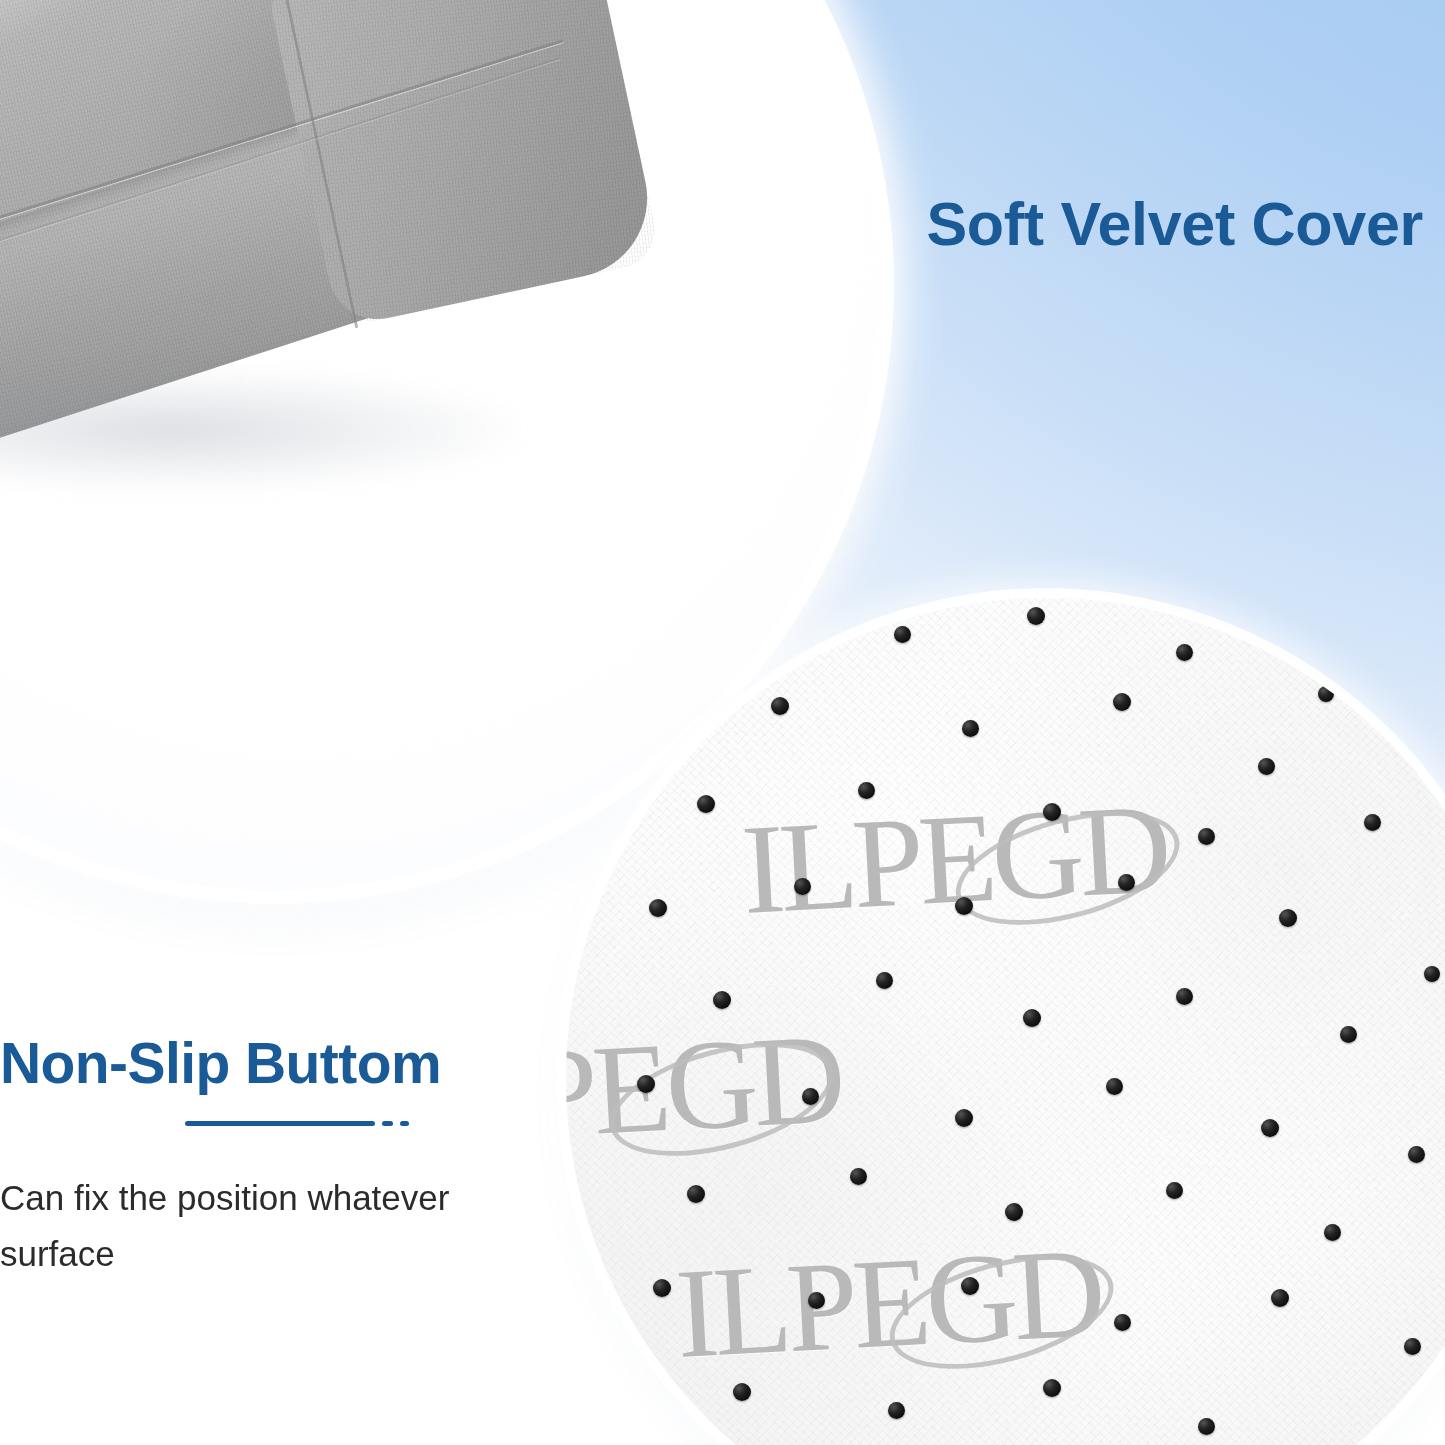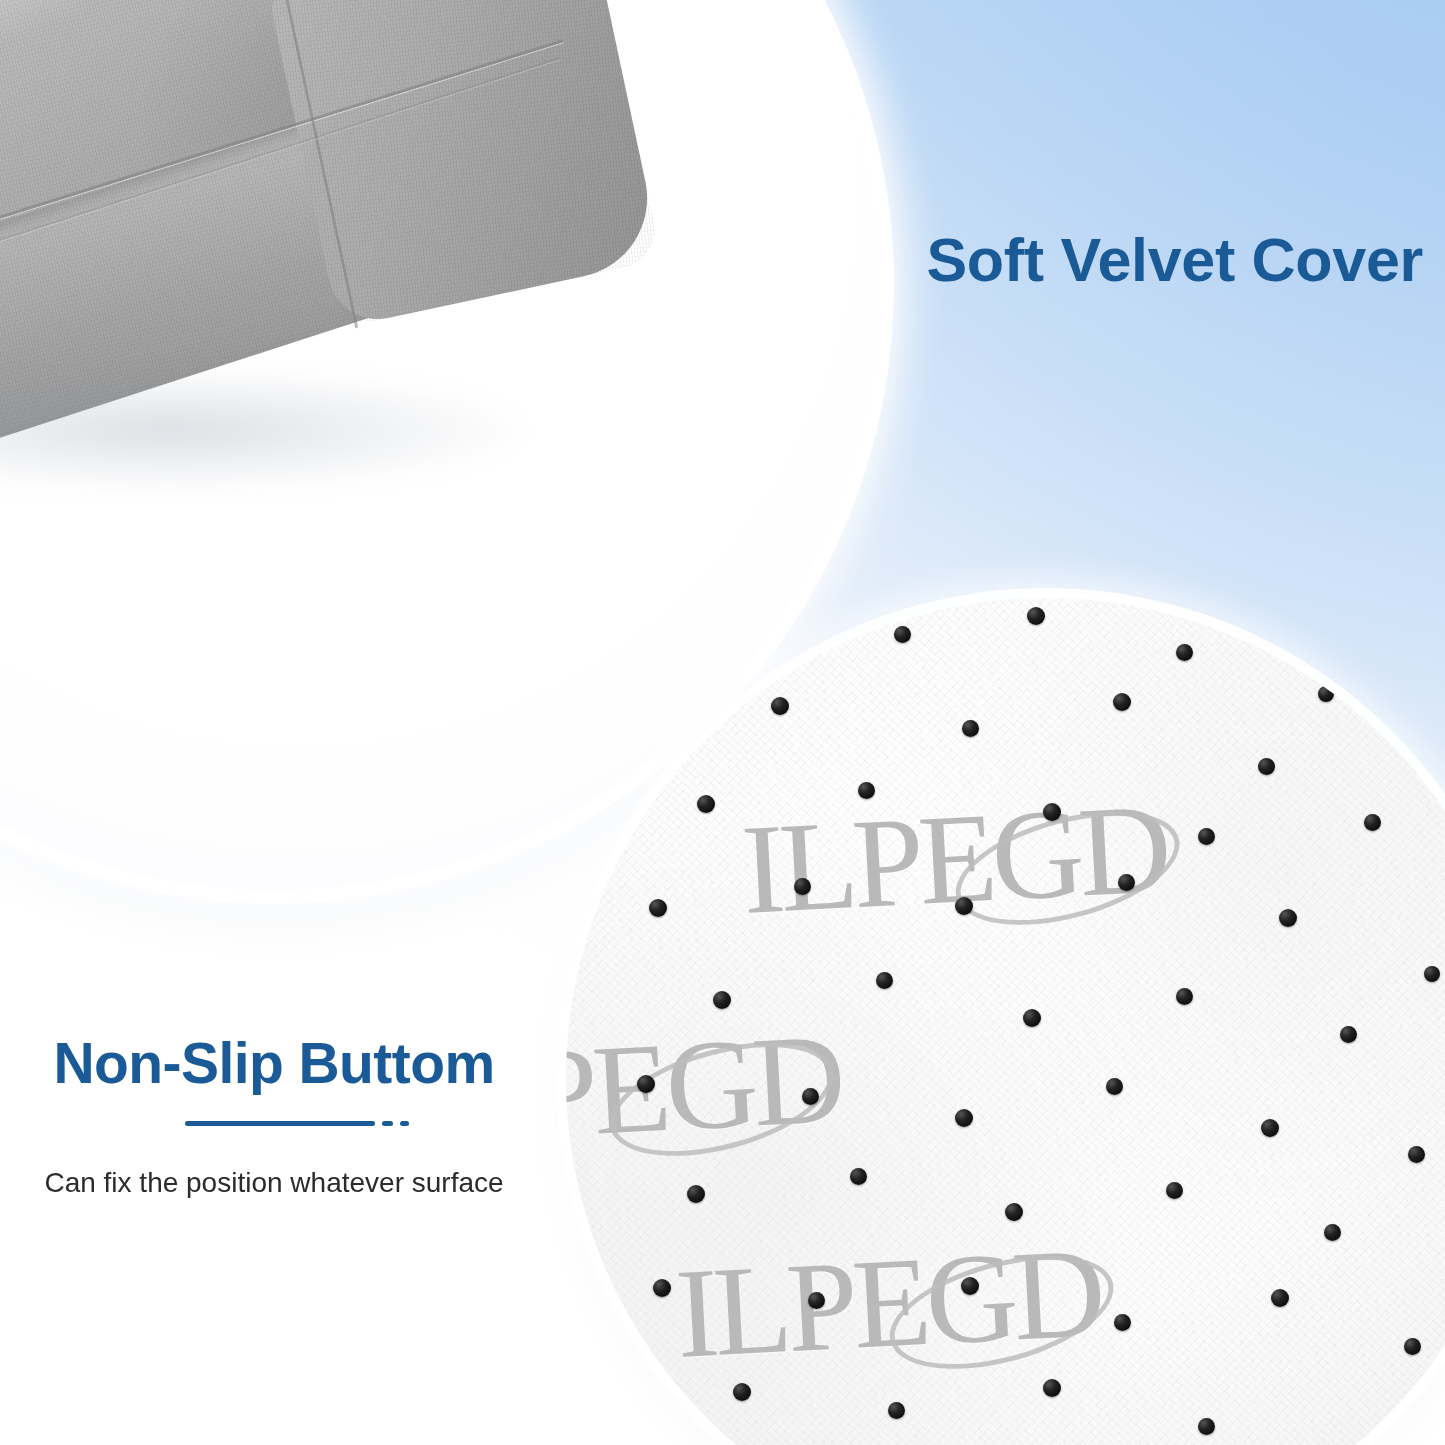--- a/index.html
+++ b/index.html
@@ -196,28 +196,27 @@
     right: 22px;
     top: 186px;
     width: 560px;
     text-align: right;
     font-size: 61px;
     line-height: 1.26;
     font-weight: 700;
     color: #1a5a96;
     letter-spacing: -0.005em;
   }
-  .heading-tr .l2 { display: block; margin-top: 36px; }
+  .heading-tr .l2 { display: block; }
 
   .feature-bl {
     position: absolute;
     left: 0px;
     top: 1032px;
     width: 548px;
-    text-align: center;
   }
   .feature-title {
     font-size: 57px;
     font-weight: 700;
     color: #1a5a96;
     letter-spacing: -0.01em;
     line-height: 1.1;
   }
   .divider-row {
     margin: 26px 0 0 0;
@@ -234,22 +233,22 @@
     border-radius: 3px;
   }
   .divider-dash {
     width: 11px;
     height: 5px;
     background: #1a5a96;
     border-radius: 3px;
   }
   .divider-dash.small { width: 9px; }
   .feature-body {
-    margin-top: 34px;
-    font-size: 28px;
+    margin-top: 44px;
+    font-size: 35px;
     line-height: 1.62;
     color: #2b2b2b;
   }
   .feature-body span { display: block; }
 </style>
 </head>
 <body>
 
 <div id="stage">
 

